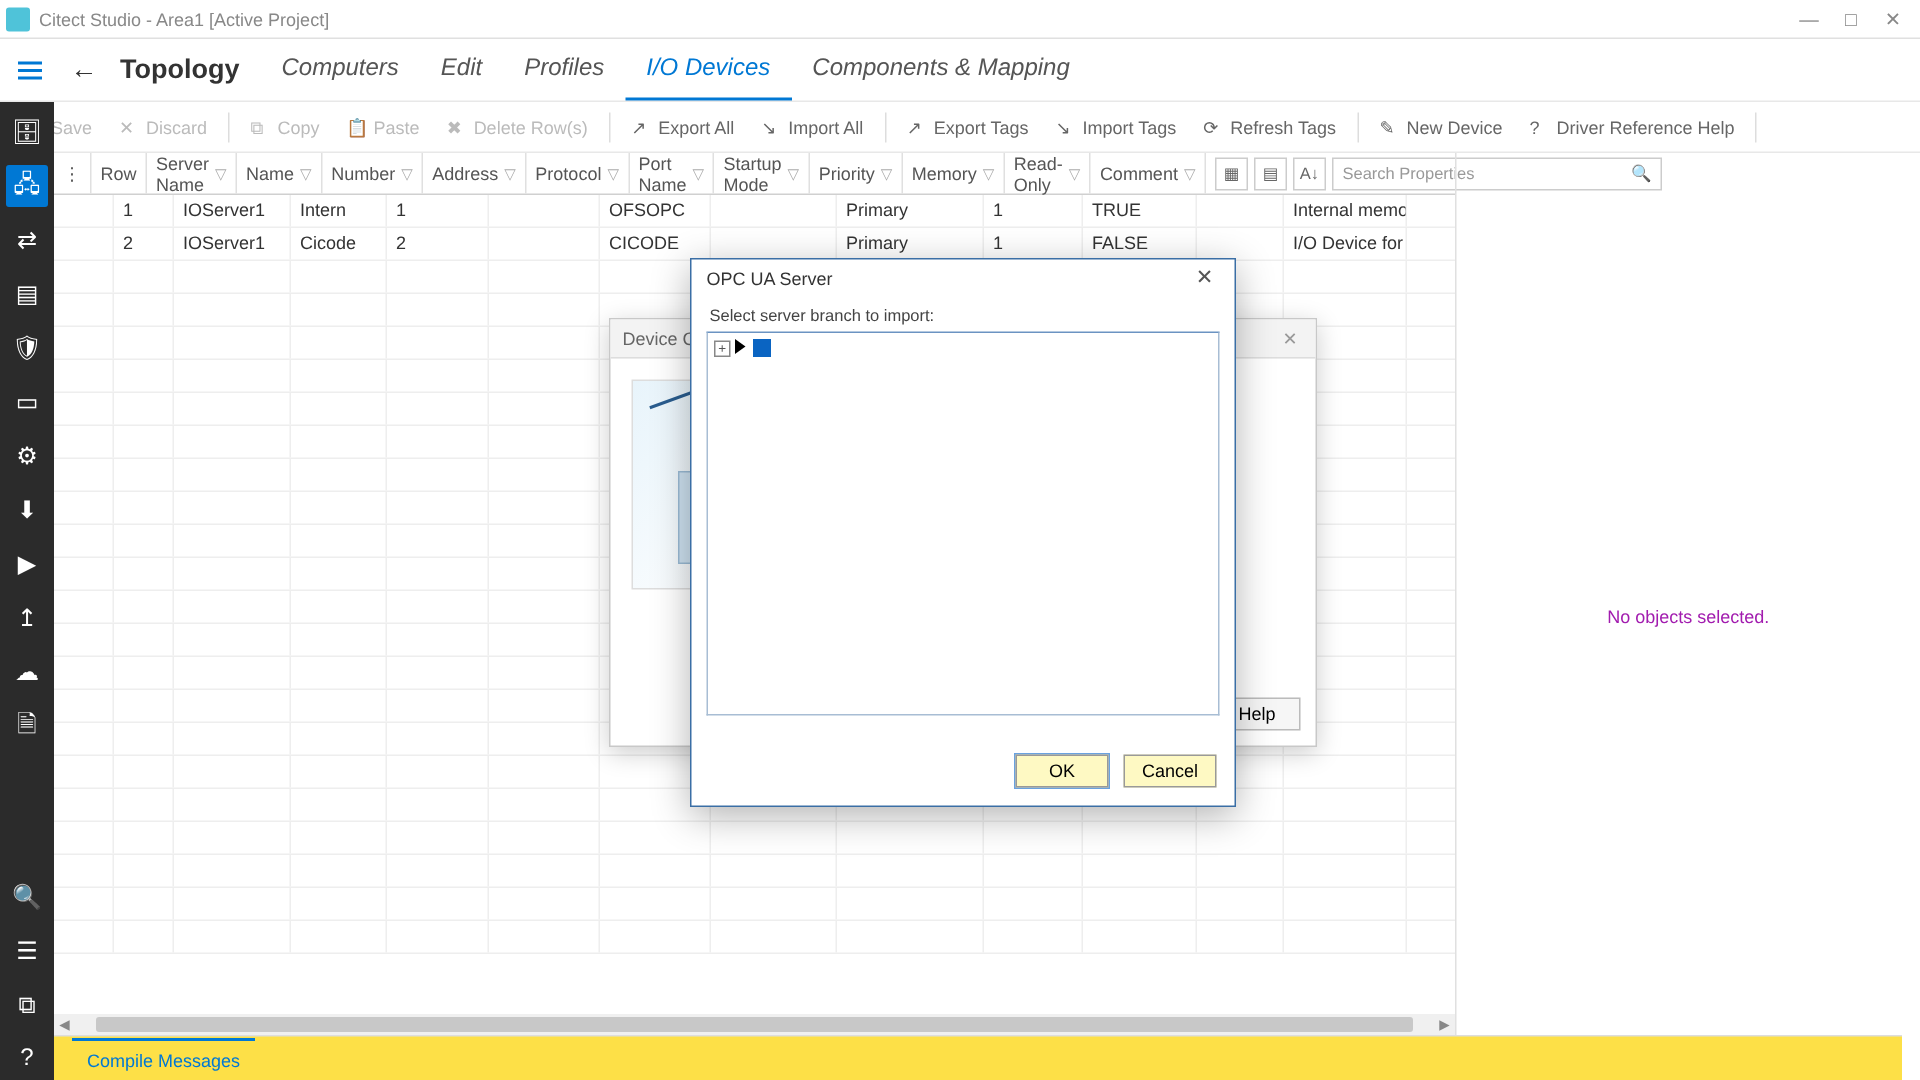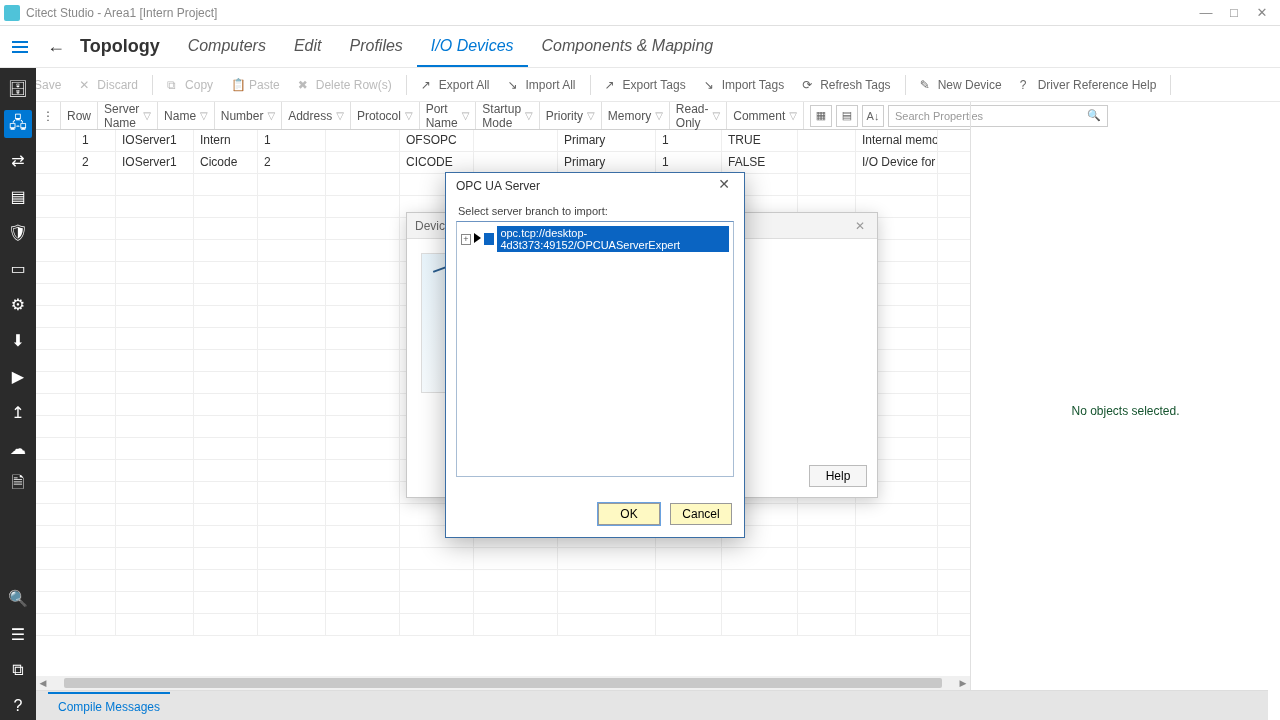--- a/index.html
+++ b/index.html
@@ -49,63 +49,63 @@
 
 .c-row{width:40px}.c-srv{width:78px}.c-name{width:64px}.c-num{width:68px}.c-addr{width:74px}.c-proto{width:74px}.c-port{width:84px}.c-start{width:98px}.c-pri{width:66px}.c-mem{width:76px}.c-ro{width:58px}.c-comment{width:82px}
 
 
 .gridheader .tools { margin-left: auto; display: flex; align-items: center; gap: 4px; padding: 0 6px; }
 .gridheader .toolbtn { width: 22px; height: 22px; border: 1px solid #ccc; display: flex; align-items: center; justify-content: center; font-size: 11px; color: #666; }
 .gridheader .search { width: 220px; height: 22px; border: 1px solid #ccc; display: flex; align-items: center; padding: 0 6px; font-size: 11px; color: #999; }
 .gridheader .search .mag { margin-left: auto; }
 
 
-.rightpanel { width: 310px; border-left: 1px solid #e0e0e0; display: flex; align-items: center; justify-content: center; color: #14532d; font-size: 12px; }
-
-
-.bottombar { position: absolute; left: 36px; right: 12px; bottom: 0; height: 30px; border-top: 1px solid #ddd; background: #e5e5e5; display: flex; align-items: flex-end; padding: 0 12px; }
+.rightpanel { width: 310px; border-left: 1px solid #e0e0e0; display: flex; align-items: center; justify-content: center; color: #a21caf; font-size: 12px; }
+
+
+.bottombar { position: absolute; left: 36px; right: 12px; bottom: 0; height: 30px; border-top: 1px solid #ddd; background: #fde047; display: flex; align-items: flex-end; padding: 0 12px; }
 .bottombar .tab { font-size: 12px; color: #0078d4; padding: 6px 10px; border-top: 2px solid #0078d4; }
 
 .hscroll { position: absolute; left: 36px; right: 310px; bottom: 30px; height: 14px; background: #f0f0f0; display: flex; align-items: center; }
 .hscroll .thumb { height: 10px; background: #c8c8c8; margin: 0 14px; flex: 1; border-radius: 2px; }
 .hscroll .arr { width: 14px; text-align: center; font-size: 9px; color: #888; }
 
 
 .dlg-back { position: absolute; left: 406px; top: 212px; width: 472px; height: 286px; background: #fff; border: 1px solid #c8c8c8; box-shadow: 0 4px 16px rgba(0,0,0,0.2); }
 .dlg-back .hdr { height: 26px; background: #f3f3f3; display: flex; align-items: center; padding: 0 8px; font-size: 12px; color: #666; border-bottom: 1px solid #ddd; }
 .dlg-back .hdr .x { margin-left: auto; width: 18px; text-align: center; color: #999; }
 .dlg-back .content { padding: 14px; display: flex; gap: 14px; }
 .dlg-back .img { width: 100px; height: 140px; background: linear-gradient(135deg,#e8f4fb,#fff); border: 1px solid #ddd; position: relative; }
 .dlg-back .img::before { content:""; position:absolute; left:10px; top:10px; width:40px; height:2px; background:#2a5d8f; transform:rotate(-20deg); }
 .dlg-back .img::after { content:""; position:absolute; left:30px; top:60px; width:50px; height:60px; background:#cfe3f2; border:1px solid #9bbcd6; }
 .dlg-back .footer { position: absolute; right: 10px; bottom: 10px; }
 .dlg-back .footer button { width: 58px; height: 22px; font-size: 12px; background:#f6f6f6; border:1px solid #bbb; }
 
 
-.dlg-front { position: absolute; left: 445px; top: 172px; width: 300px; height: 366px; background: #fff; border: 1px solid #3a6ea5; box-shadow: 0 6px 24px rgba(0,0,0,0.3); }
+.dlg-front { position: absolute; left: 460px; top: 172px; width: 364px; height: 366px; background: #fff; border: 1px solid #3a6ea5; box-shadow: 0 6px 24px rgba(0,0,0,0.3); }
 .dlg-front .hdr { height: 26px; display: flex; align-items: center; padding: 0 10px; font-size: 12px; color: #333; }
 .dlg-front .hdr .x { margin-left: auto; width: 20px; height: 20px; text-align: center; color: #555; font-size: 14px; }
 .dlg-front .lbl { font-size: 11px; color: #444; padding: 6px 12px 4px; }
 .dlg-front .tree { margin: 0 10px; height: 256px; border: 1px solid #a8bdd4; border-top: 1px solid #6b93c2; background: #fff; padding: 4px 4px; }
 .dlg-front .node { display: flex; align-items: center; gap: 3px; font-size: 11px; }
 .dlg-front .expander { width: 11px; height: 11px; border: 1px solid #888; font-size: 9px; line-height: 9px; text-align: center; color: #555; }
 .dlg-front .cursor { width: 9px; height: 12px; position: relative; }
 .dlg-front .cursor::before { content:""; position:absolute; left:0; top:0; border:5px solid transparent; border-left:7px solid #000; }
 .dlg-front .nodeicon { width: 12px; height: 12px; background: #0a64c2; }
 .dlg-front .nodetext { background: #0a64c2; color: #fff; padding: 1px 3px; }
 .dlg-front .btns { position: absolute; right: 12px; bottom: 12px; display: flex; gap: 10px; }
 .dlg-front .btns button { width: 62px; height: 22px; font-size: 12px; background:#fef9c3; border:1px solid #999; }
 .dlg-front .btns button.ok { box-shadow: 0 0 0 1px #6aa2e0; }
 </style>
 </head>
 <body>
 
 <div class="titlebar">
   <div class="app-icon"></div>
-  <div class="title">Citect Studio - Area1 [Intern Project]</div>
+  <div class="title">Citect Studio - Area1 [Active Project]</div>
   <div class="winbtn">—</div>
   <div class="winbtn">□</div>
   <div class="winbtn">✕</div>
 </div>
 
 <div class="menurow">
   <div class="hamburger">
       <span></span>
       <span></span>
       <span></span>
@@ -637,20 +637,19 @@
   <div class="hdr">
     <span>OPC UA Server</span>
     <span class="x">✕</span>
   </div>
   <div class="lbl">Select server branch to import:</div>
   <div class="tree">
     <div class="node">
       <div class="expander">+</div>
       <div class="cursor"></div>
       <div class="nodeicon"></div>
-      <div class="nodetext">opc.tcp://desktop-4d3t373:49152/OPCUAServerExpert</div>
     </div>
   </div>
   <div class="btns">
     <button class="ok">OK</button>
     <button>Cancel</button>
   </div>
 </div>
 
 </body></html>

